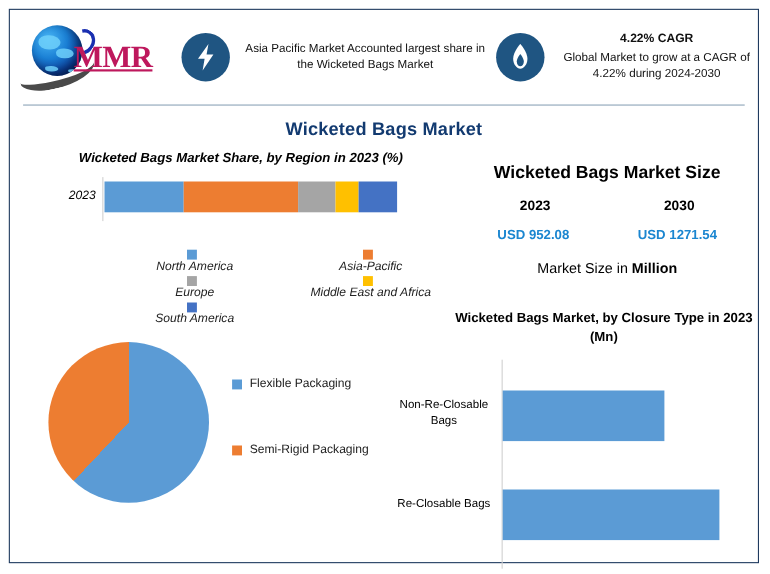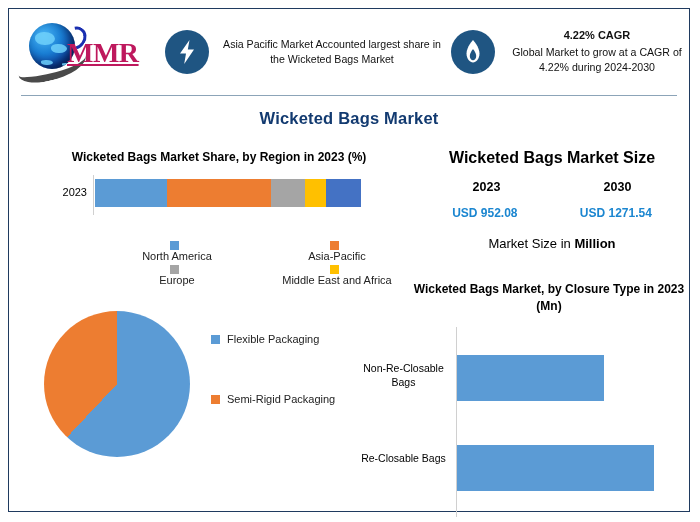--- a/index.html
+++ b/index.html
@@ -86,21 +86,21 @@
   }
   .hcard-title{font-weight:bold;font-size:11px;color:#111;display:block;margin-bottom:1px;}
   
   .main-title{
     position:absolute;left:0;top:100px;width:100%;
     text-align:center;
     font-size:16.5px;font-weight:bold;color:#123a70;
     letter-spacing:.2px;
   }
   
-  .sec-share{position:absolute;left:12px;top:140px;width:396px;}
+  .sec-share{position:absolute;left:12px;top:126px;width:396px;font-style:italic;}
   .sec-title{
     text-align:center;font-size:12px;font-weight:bold;color:#000;
     line-height:1.35;
   }
   .bar-area{position:relative;margin-top:10px;height:40px;}
   .bar-axis{
     position:absolute;left:72px;top:0;width:1px;height:40px;background:#d0d0d0;
   }
   .bar-cat{
     position:absolute;left:14px;top:11px;width:52px;
@@ -141,21 +141,21 @@
   .sec-pie{position:absolute;left:12px;top:292px;width:396px;}
   .pie-title{
     text-align:center;font-size:12px;font-weight:bold;color:#000;line-height:1.4;
   }
   .pie-row{position:relative;margin-top:8px;height:160px;}
   .pie{
     position:absolute;left:23px;top:2px;
     width:146px;height:146px;border-radius:50%;
   }
   .pie-legend{
-    position:absolute;left:190px;top:24px;
+    position:absolute;left:190px;top:34px;
   }
   .pl-item{display:flex;align-items:center;font-size:11px;color:#222;}
   .pl-item.second{margin-top:48px;}
   .pl-sw{width:9px;height:9px;margin-right:7px;flex:0 0 9px;}
   
   .sec-closure{position:absolute;left:404px;top:272px;width:272px;}
   .clo-title{
     text-align:center;font-size:12px;font-weight:bold;color:#000;line-height:1.4;
   }
   .clo-plot{position:relative;margin-top:12px;height:190px;}
@@ -238,20 +238,24 @@
           <span>Asia-Pacific</span>
         </div>
         <div class="leg-item">
           <span class="leg-sw" style="background: rgb(165, 165, 165);"></span>
           <span>Europe</span>
         </div>
         <div class="leg-item">
           <span class="leg-sw" style="background: rgb(255, 192, 0);"></span>
           <span>Middle East and Africa</span>
         </div>
+        <div class="leg-item">
+          <span class="leg-sw" style="background: rgb(68, 114, 196);"></span>
+          <span>South America</span>
+        </div>
       </div>
   </div>
 
   <div class="sec-size">
     <div class="size-title">Wicketed Bags Market Size</div>
     <div class="size-years">
       <div>2023</div>
       <div>2030</div>
     </div>
     <div class="size-vals">

